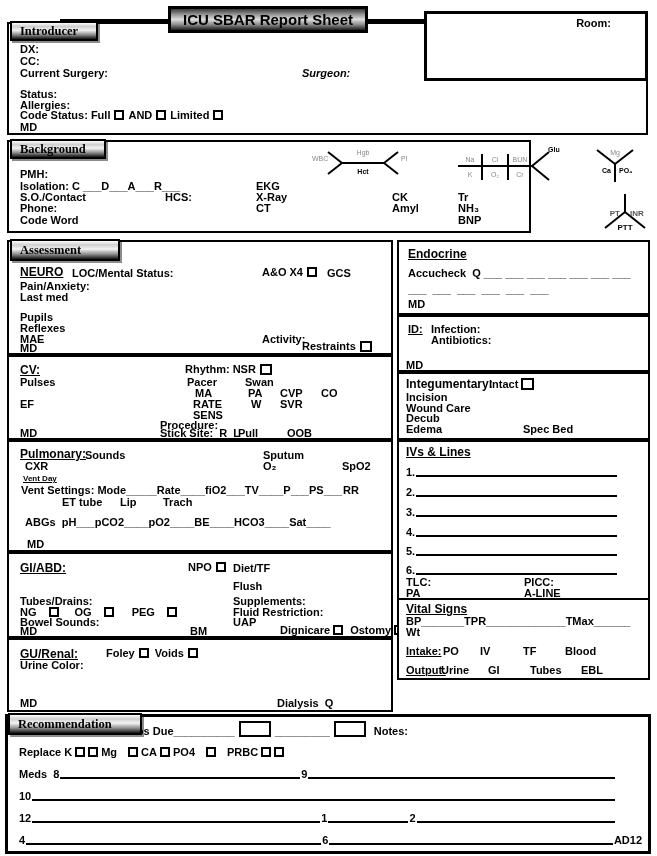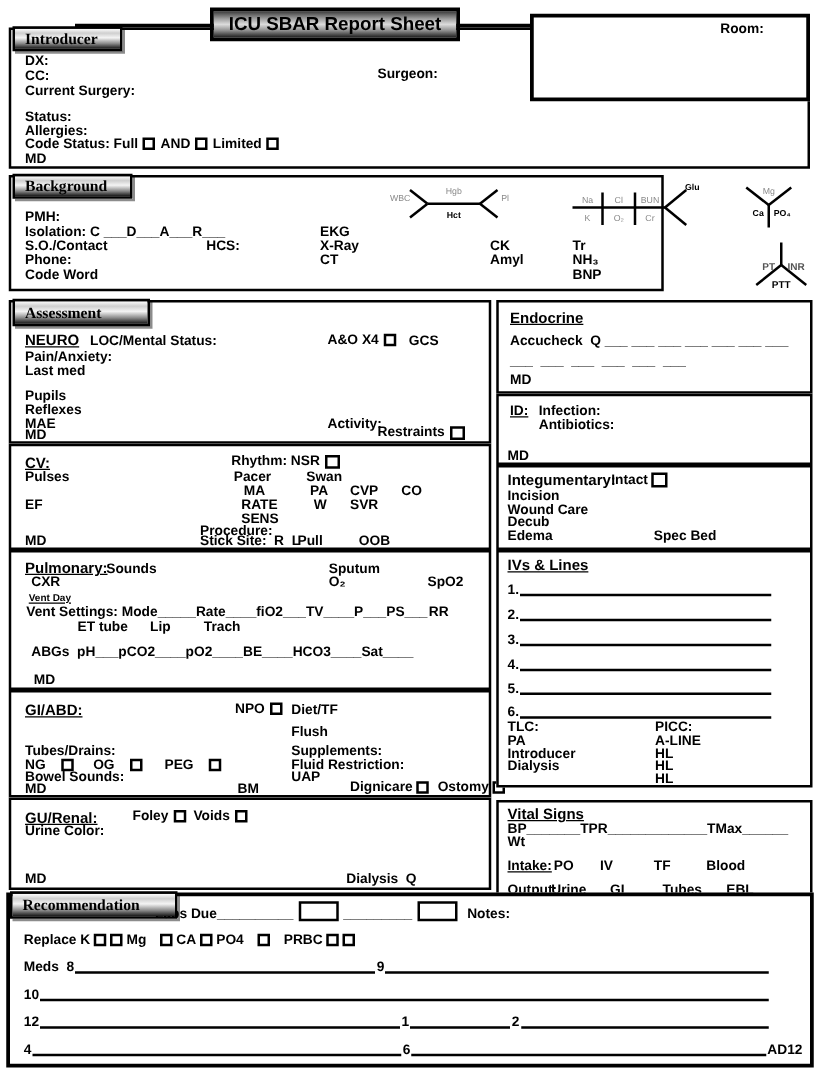--- a/index.html
+++ b/index.html
@@ -45,21 +45,21 @@
   <div id="top-line"></div>
   <div id="room-box">
     <span class="lb">Room:</span>
   </div>
   <div id="title-box">ICU SBAR Report Sheet</div>
 
   <div class="box" style="left:7px; top:22px; width:641px; height:113px;">
     <span class="lb" style="left:11px; top:19px;">DX:</span>
     <span class="lb" style="left:11px; top:31px;">CC:</span>
     <span class="lb" style="left:11px; top:43px;">Current Surgery:</span>
-    <span class="lb" style="left:293px; top:29px;">Surgeon:</span>
+    <span class="lb" style="left:293px; top:43px;font-style:italic;">Surgeon:</span>
     <span class="lb" style="left:11px; top:64px;">Status:</span>
     <span class="lb" style="left:11px; top:75px;">Allergies:</span>
     <div class="row" style="left:11px; top:85px;">
       <span>Code Status: Full</span>
       <span class="cb"></span>
       <span>AND</span>
       <span class="cb"></span>
       <span>Limited</span>
       <span class="cb"></span>
     </div>
@@ -296,21 +296,21 @@
     <span class="lb" style="left:7px; top:145px;">PA</span>
     <span class="lb" style="left:125px; top:145px;">A-LINE</span>
     <span class="lb" style="left:7px; top:155px;">Introducer</span>
     <span class="lb" style="left:125px; top:155px;">HL</span>
     <span class="lb" style="left:7px; top:165px;">Dialysis</span>
     <span class="lb" style="left:125px; top:165px;">HL</span>
     <span class="lb" style="left:7px; top:175px;margin-top:44px;">MedPort</span>
     <span class="lb" style="left:125px; top:175px;">HL</span>
   </div>
 
-  <div class="box" style="left:397px; top:640px; width:253px; height:82px;">
+  <div class="box" style="left:397px; top:598px; width:253px; height:82px;">
     <span class="lb hdr" style="left:7px; top:3px;">Vital Signs</span>
     <span class="lb" style="left:7px; top:15px;">BP_______TPR_____________TMax______</span>
     <span class="lb" style="left:7px; top:26px;">Wt</span>
     <span class="lb ul" style="left:7px; top:45px;">Intake:</span>
     <span class="lb" style="left:44px; top:45px;">PO</span>
     <span class="lb" style="left:81px; top:45px;">IV</span>
     <span class="lb" style="left:124px; top:45px;">TF</span>
     <span class="lb" style="left:166px; top:45px;">Blood</span>
     <span class="lb ul" style="left:7px; top:64px;">Output:</span>
     <span class="lb" style="left:42px; top:64px;">Urine</span>

